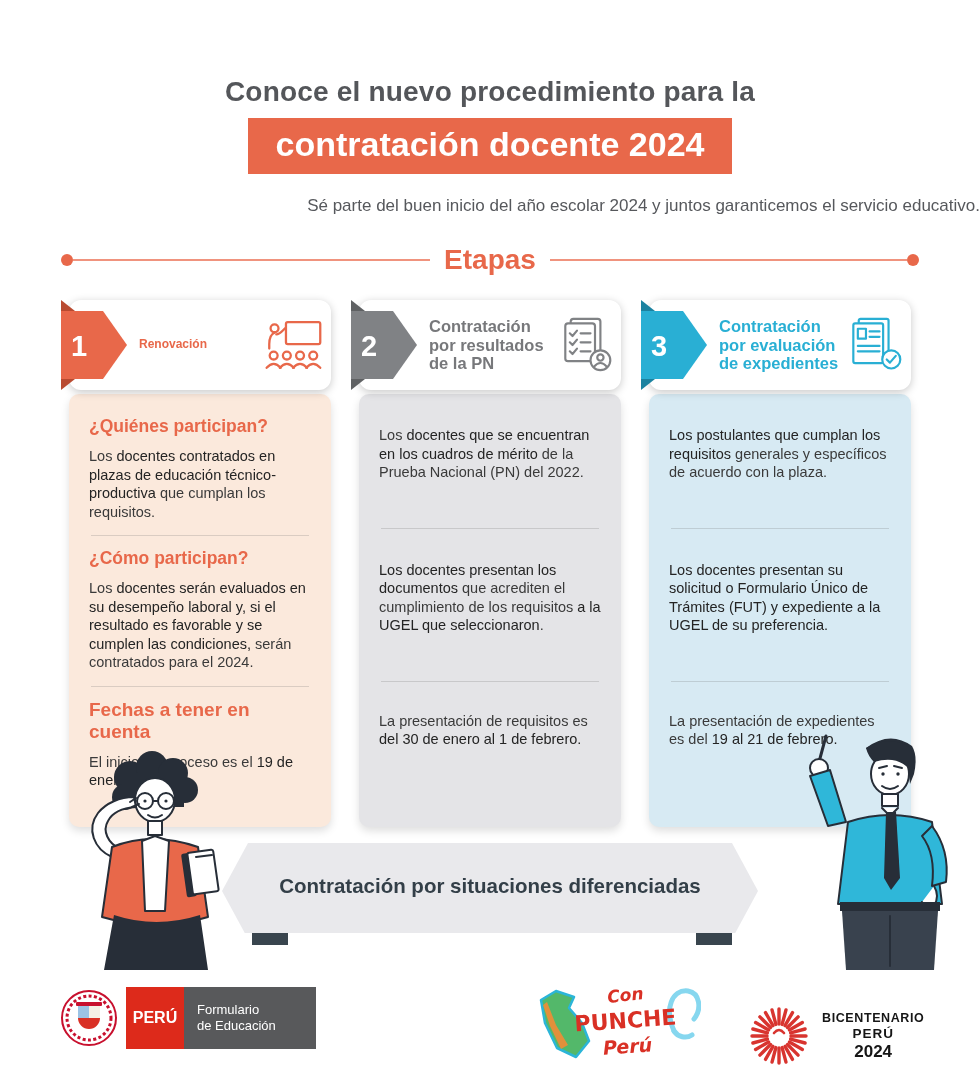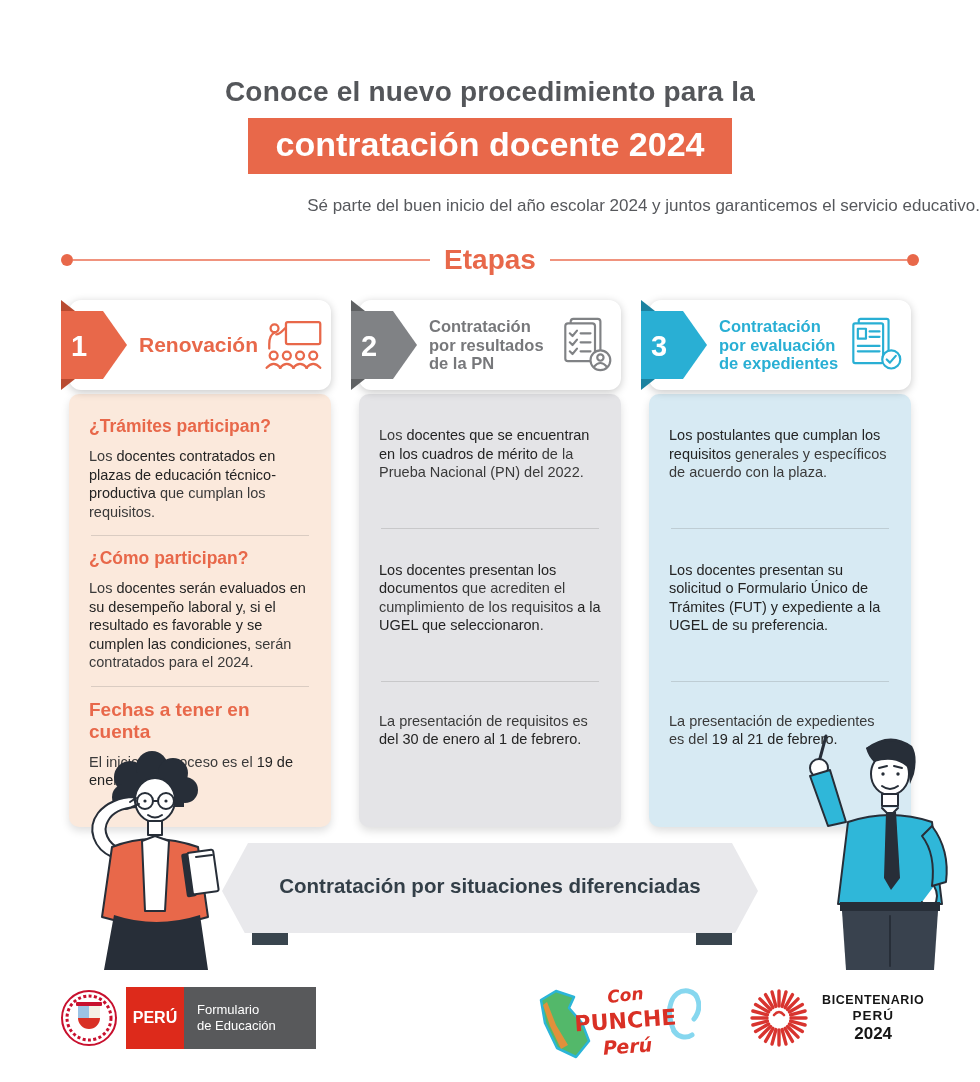--- a/index.html
+++ b/index.html
@@ -19,21 +19,21 @@
   .etapas .label{font-size:28px;font-weight:700;color:#E8684A;padding:0 14px;flex:none;}
 
   
   .stages{display:grid;grid-template-columns:262px 262px 262px;gap:28px;width:842px;
           margin:24px auto 0;position:relative;z-index:2;}
   .stage{position:relative;}
   .stage-header{position:relative;background:#fff;border-radius:12px;height:90px;
                 box-shadow:0 2px 8px rgba(0,0,0,.22);display:flex;align-items:center;z-index:2;}
   .ribbon{position:absolute;left:-13px;top:-4px;}
   .stage-title{margin-left:70px;font-weight:700;font-size:16.5px;line-height:1.13;width:124px;}
-  .t1{color:#E8684A;font-size:21px;}
+  .t1{color:#E8684A;font-size:12px;}
   .t2{color:#77787B;}
   .t3{color:#29AFD4;}
   .stage-icon{position:absolute;right:8px;top:50%;transform:translateY(-50%);}
 
   .stage-body{position:relative;margin-top:4px;border-radius:10px;height:433px;
               padding:18px 20px;box-sizing:border-box;box-shadow:0 4px 9px rgba(0,0,0,.13);
               overflow:hidden;}
   .body-1{background:#FBE9DC;}
   .body-2{background:#E4E4E7;}
   .body-3{background:#D7EAF3;}
@@ -65,21 +65,21 @@
 
   
   .footer{position:absolute;left:0;top:985px;width:980px;height:80px;}
   .gob{position:absolute;left:60px;top:2px;display:flex;align-items:center;}
   .peru-box{width:58px;height:62px;background:#DD2A1B;display:flex;align-items:center;
             justify-content:center;color:#fff;font-weight:700;font-size:16px;margin-left:8px;}
   .min-box{width:132px;height:62px;background:#58595B;color:#fff;font-size:13px;
            display:flex;flex-direction:column;justify-content:center;padding-left:13px;
            box-sizing:border-box;line-height:1.25;}
   .punche{position:absolute;left:526px;top:-12px;}
-  .bicent{position:absolute;left:746px;top:0;display:flex;align-items:center;gap:10px;}
+  .bicent{position:absolute;left:746px;top:18px;display:flex;align-items:center;gap:10px;}
   .bicent-text{text-align:center;color:#161616;}
   .bc1{font-size:12.5px;font-weight:700;letter-spacing:.6px;}
   .bc2{font-size:13.5px;font-weight:700;letter-spacing:1px;margin-top:1px;}
   .bc3{font-size:17px;font-weight:700;margin-top:1px;}
 </style>
 </head>
 <body>
 
 <div class="page">
 
@@ -117,21 +117,21 @@
             <path d="M4 55 Q12 46 20 55"></path>
           <circle cx="27" cy="41" r="4.5"></circle>
             <path d="M19 55 Q27 46 35 55"></path>
           <circle cx="42" cy="41" r="4.5"></circle>
             <path d="M34 55 Q42 46 50 55"></path>
           <circle cx="57" cy="41" r="4.5"></circle>
             <path d="M49 55 Q57 46 65 55"></path>
         </svg>
       </div>
       <div class="stage-body body-1">
-        <h3>¿Trámites participan?</h3>
+        <h3>¿Quiénes participan?</h3>
         <p><span>Los </span><span class="b">docentes contratados en plazas de educación técnico-productiva</span><span> que cumplan los requisitos.</span></p>
         <hr class="div">
         <h3 class="mid">¿Cómo participan?</h3>
         <p><span>Los </span><span class="b">docentes serán evaluados en su desempeño laboral y, si el resultado es favorable y se cumplen las condiciones,</span><span> serán contratados para el 2024.</span></p>
         <hr class="div">
         <h3 class="big">Fechas a tener en cuenta</h3>
         <p><span>El inicio del proceso es el </span><span class="b">19 de enero e 2024.</span></p>
       </div>
     </div>
 

